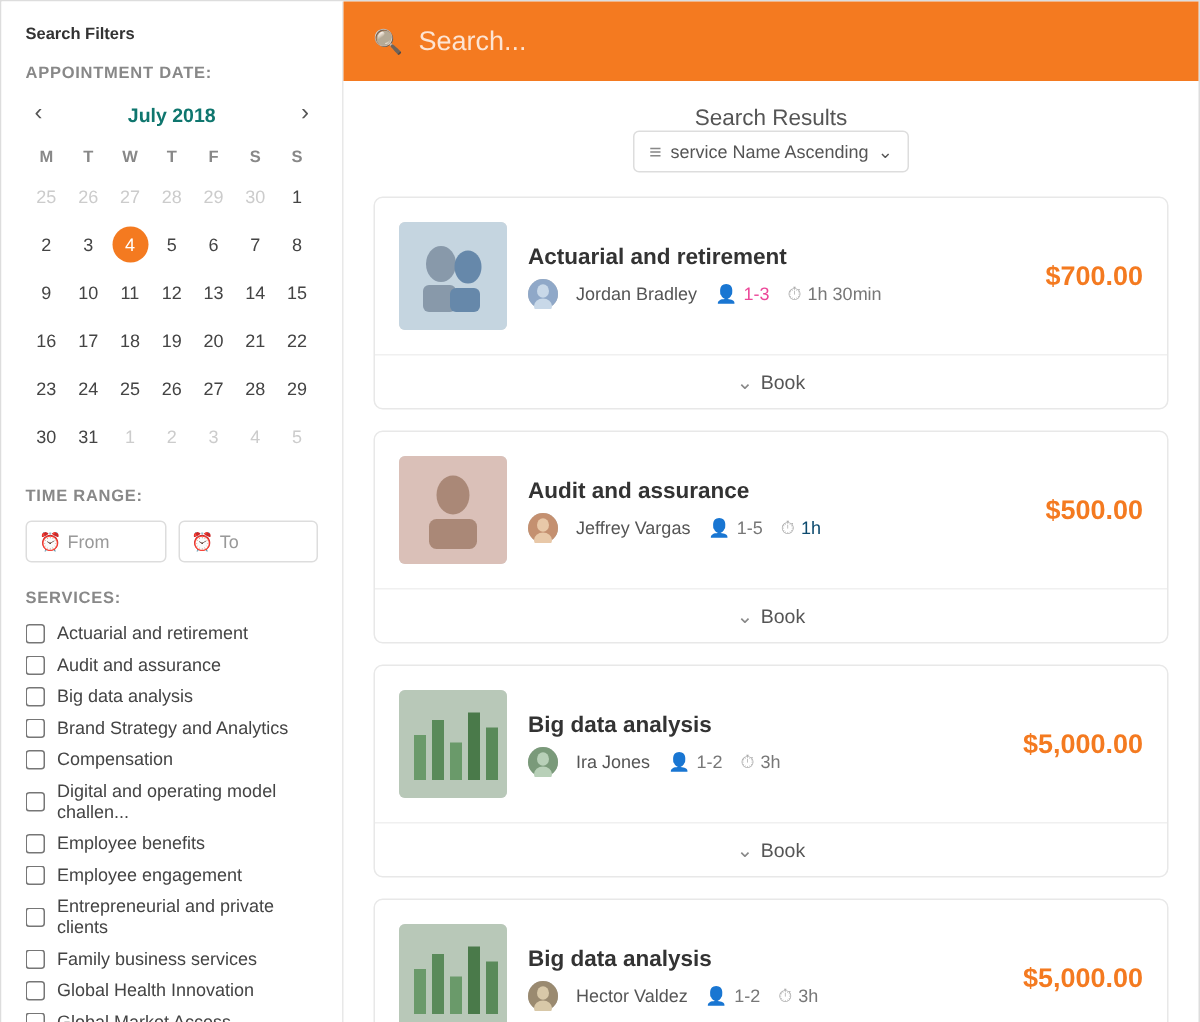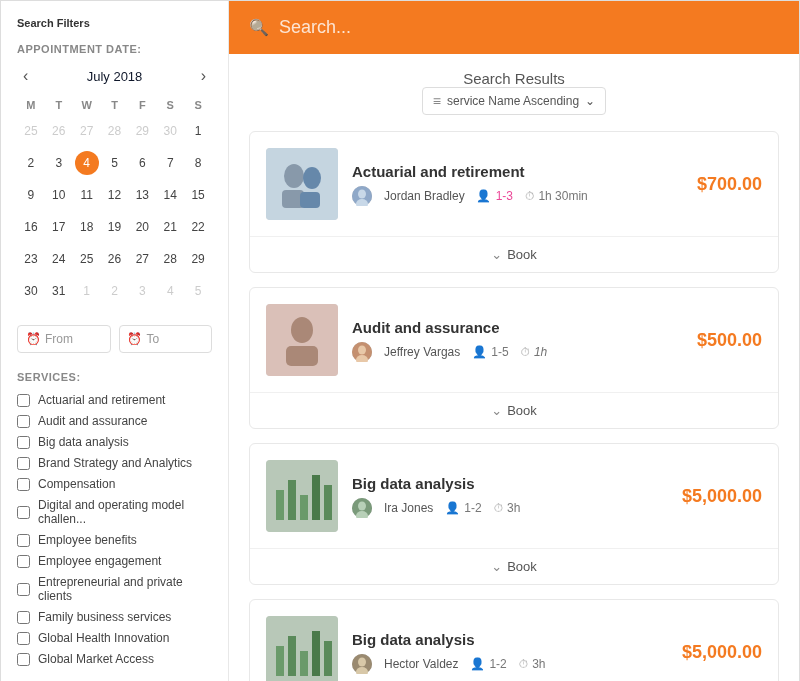--- a/index.html
+++ b/index.html
@@ -7,21 +7,21 @@
     .app-container { width: 800px; min-height: 681px; display: flex; background: #fff; border: 1px solid #ddd; box-shadow: 0 2px 10px rgba(0,0,0,0.1); }
 
     
     .sidebar { width: 228px; min-width: 228px; background: #fff; border-right: 1px solid #e8e8e8; padding: 16px; overflow-y: auto; }
     .sidebar-title { font-size: 11px; font-weight: 600; color: #333; margin-bottom: 14px; }
     .section-label { font-size: 11px; font-weight: 700; color: #888; letter-spacing: 0.5px; text-transform: uppercase; margin-bottom: 10px; margin-top: 4px; }
 
     
     .calendar { margin-bottom: 18px; }
     .calendar-header { display: flex; align-items: center; justify-content: space-between; margin-bottom: 8px; }
-    .calendar-month { font-size: 13px; font-weight: 400; color: #0f172a; }
+    .calendar-month { font-size: 13px; font-weight: 700; color: #0f766e; }
     .cal-nav { background: none; border: none; cursor: pointer; color: #555; font-size: 16px; padding: 2px 6px; }
     .calendar-grid { width: 100%; }
     .cal-row { display: flex; }
     .cal-cell { flex: 1; text-align: center; font-size: 12px; color: #444; padding: 4px 0; }
     .cal-cell.header { font-weight: 600; color: #888; font-size: 11px; }
     .cal-cell-wrap { display: flex; align-items: center; justify-content: center; width: 24px; height: 24px; margin: auto; border-radius: 50%; }
     .cal-cell-wrap.today { background: #f47a20; color: #fff; }
 
     
     .time-range { margin-bottom: 18px; }
@@ -228,20 +228,21 @@
               <div class="cal-cell-wrap" style="color: rgb(204, 204, 204);">4</div>
             </div>
             <div class="cal-cell">
               <div class="cal-cell-wrap" style="color: rgb(204, 204, 204);">5</div>
             </div>
           </div>
         </div>
     </div>
 
     <div class="time-range">
+      <div class="section-label">TIME RANGE:</div>
       <div class="time-inputs">
         <div class="time-input">
           <span class="time-icon">⏰</span>
           <span>From</span>
         </div>
         <div class="time-input">
           <span class="time-icon">⏰</span>
           <span>To</span>
         </div>
       </div>
@@ -376,21 +377,21 @@
                       <ellipse cx="10" cy="8" rx="4" ry="4.5" fill="#e8c8a8"></ellipse>
                       <ellipse cx="10" cy="18" rx="6" ry="5" fill="#e8c8a8"></ellipse>
                     </svg></div>
                   <span class="meta-name">Jeffrey Vargas</span>
                   <div class="meta-item">
                     <span style="color:#aaa;font-size:12px;">👤</span>
                     <span style="font-size:12px;color:#777;">1-5</span>
                   </div>
                   <div class="meta-item">
                     <span style="color:#aaa;font-size:12px;">⏱</span>
-                    <span style="font-size:12px;color:#737373;font-style:italic;">1h</span>
+                    <span style="font-size:12px;color:#0c4a6e;">1h</span>
                   </div>
                 </div>
               </div>
               <div class="card-price">$500.00</div>
             </div>
             <div class="card-footer">
               <button class="book-btn">
                 <span style="color:#888;">⌄</span> 
                 <span>Book</span>
               </button>

